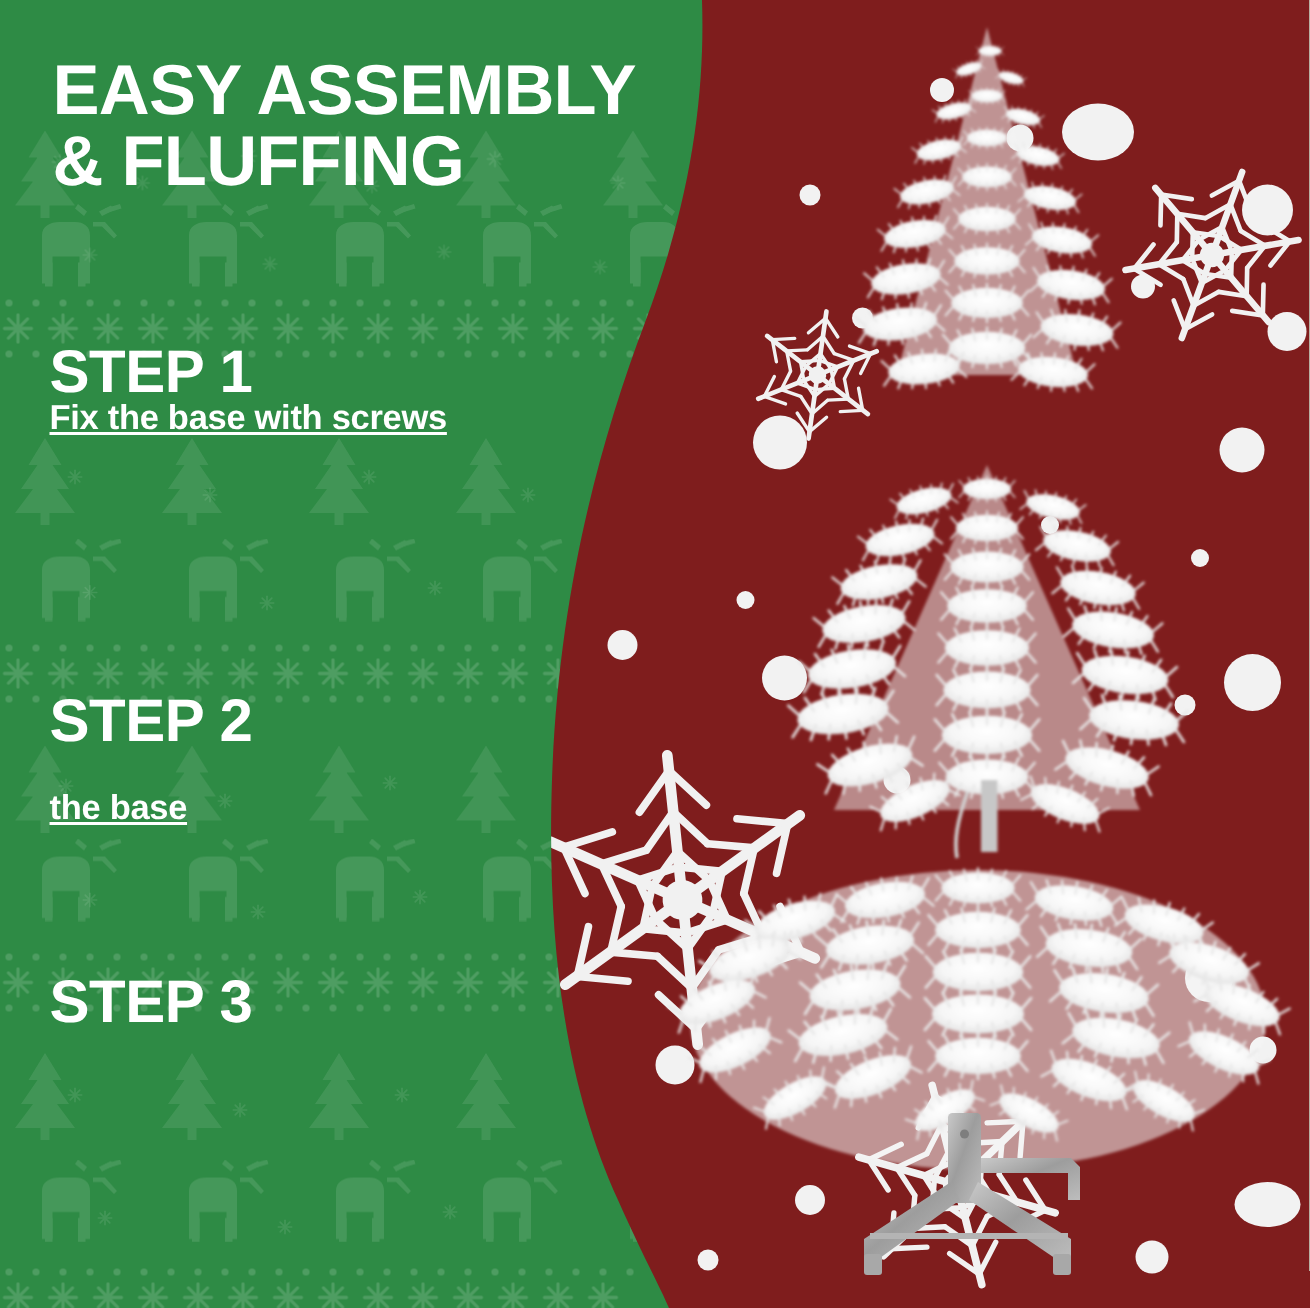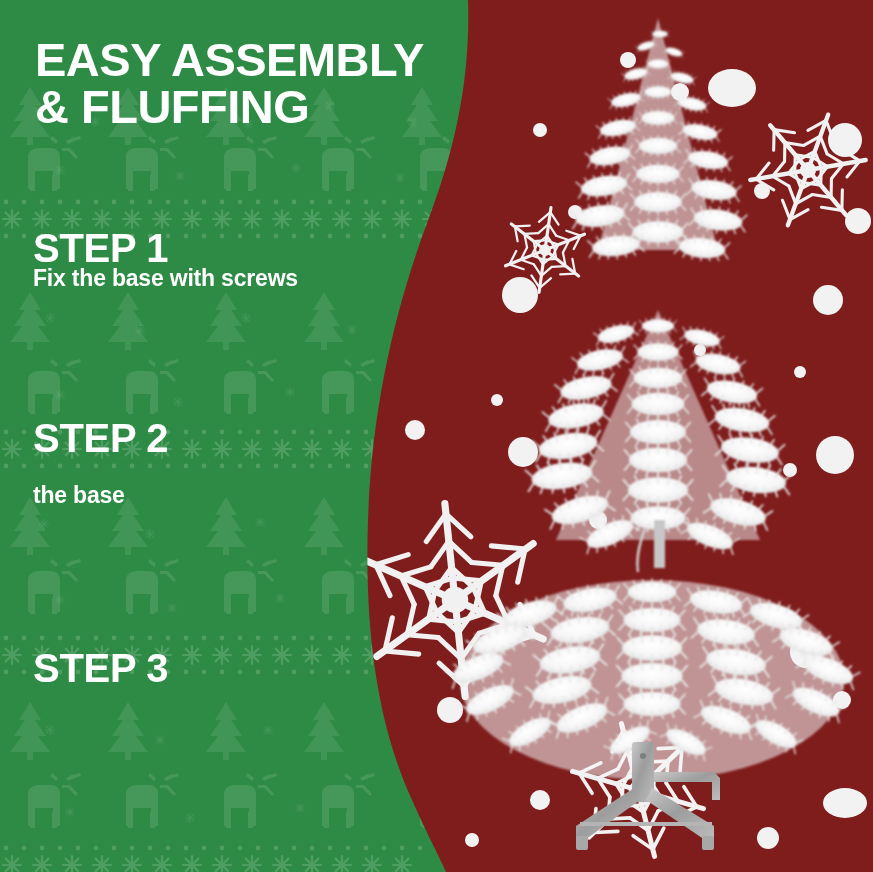--- a/index.html
+++ b/index.html
@@ -47,23 +47,24 @@
   #title .l2 { display:block; }
 
   .step { position:absolute; left:33px; width:400px; color:#ffffff; }
   .step-label {
     font-size:40px; font-weight:bold; line-height:34px;
     letter-spacing:-0.3px;
   }
   .step-desc {
     font-size:23px; font-weight:bold; line-height:27px;
     letter-spacing:-0.2px;
+    text-decoration:underline;
   }
   #step-1 { top:231px; }
-  #step-2 { top:421px; }
+  #step-2 { top:464px; }
   #step-3 { top:651px; }
 
   
   #tree-photo { position:absolute; left:430px; top:0; width:443px; height:872px; z-index:2; }
 </style>
 </head>
 <body>
 
 <div id="poster">
 

